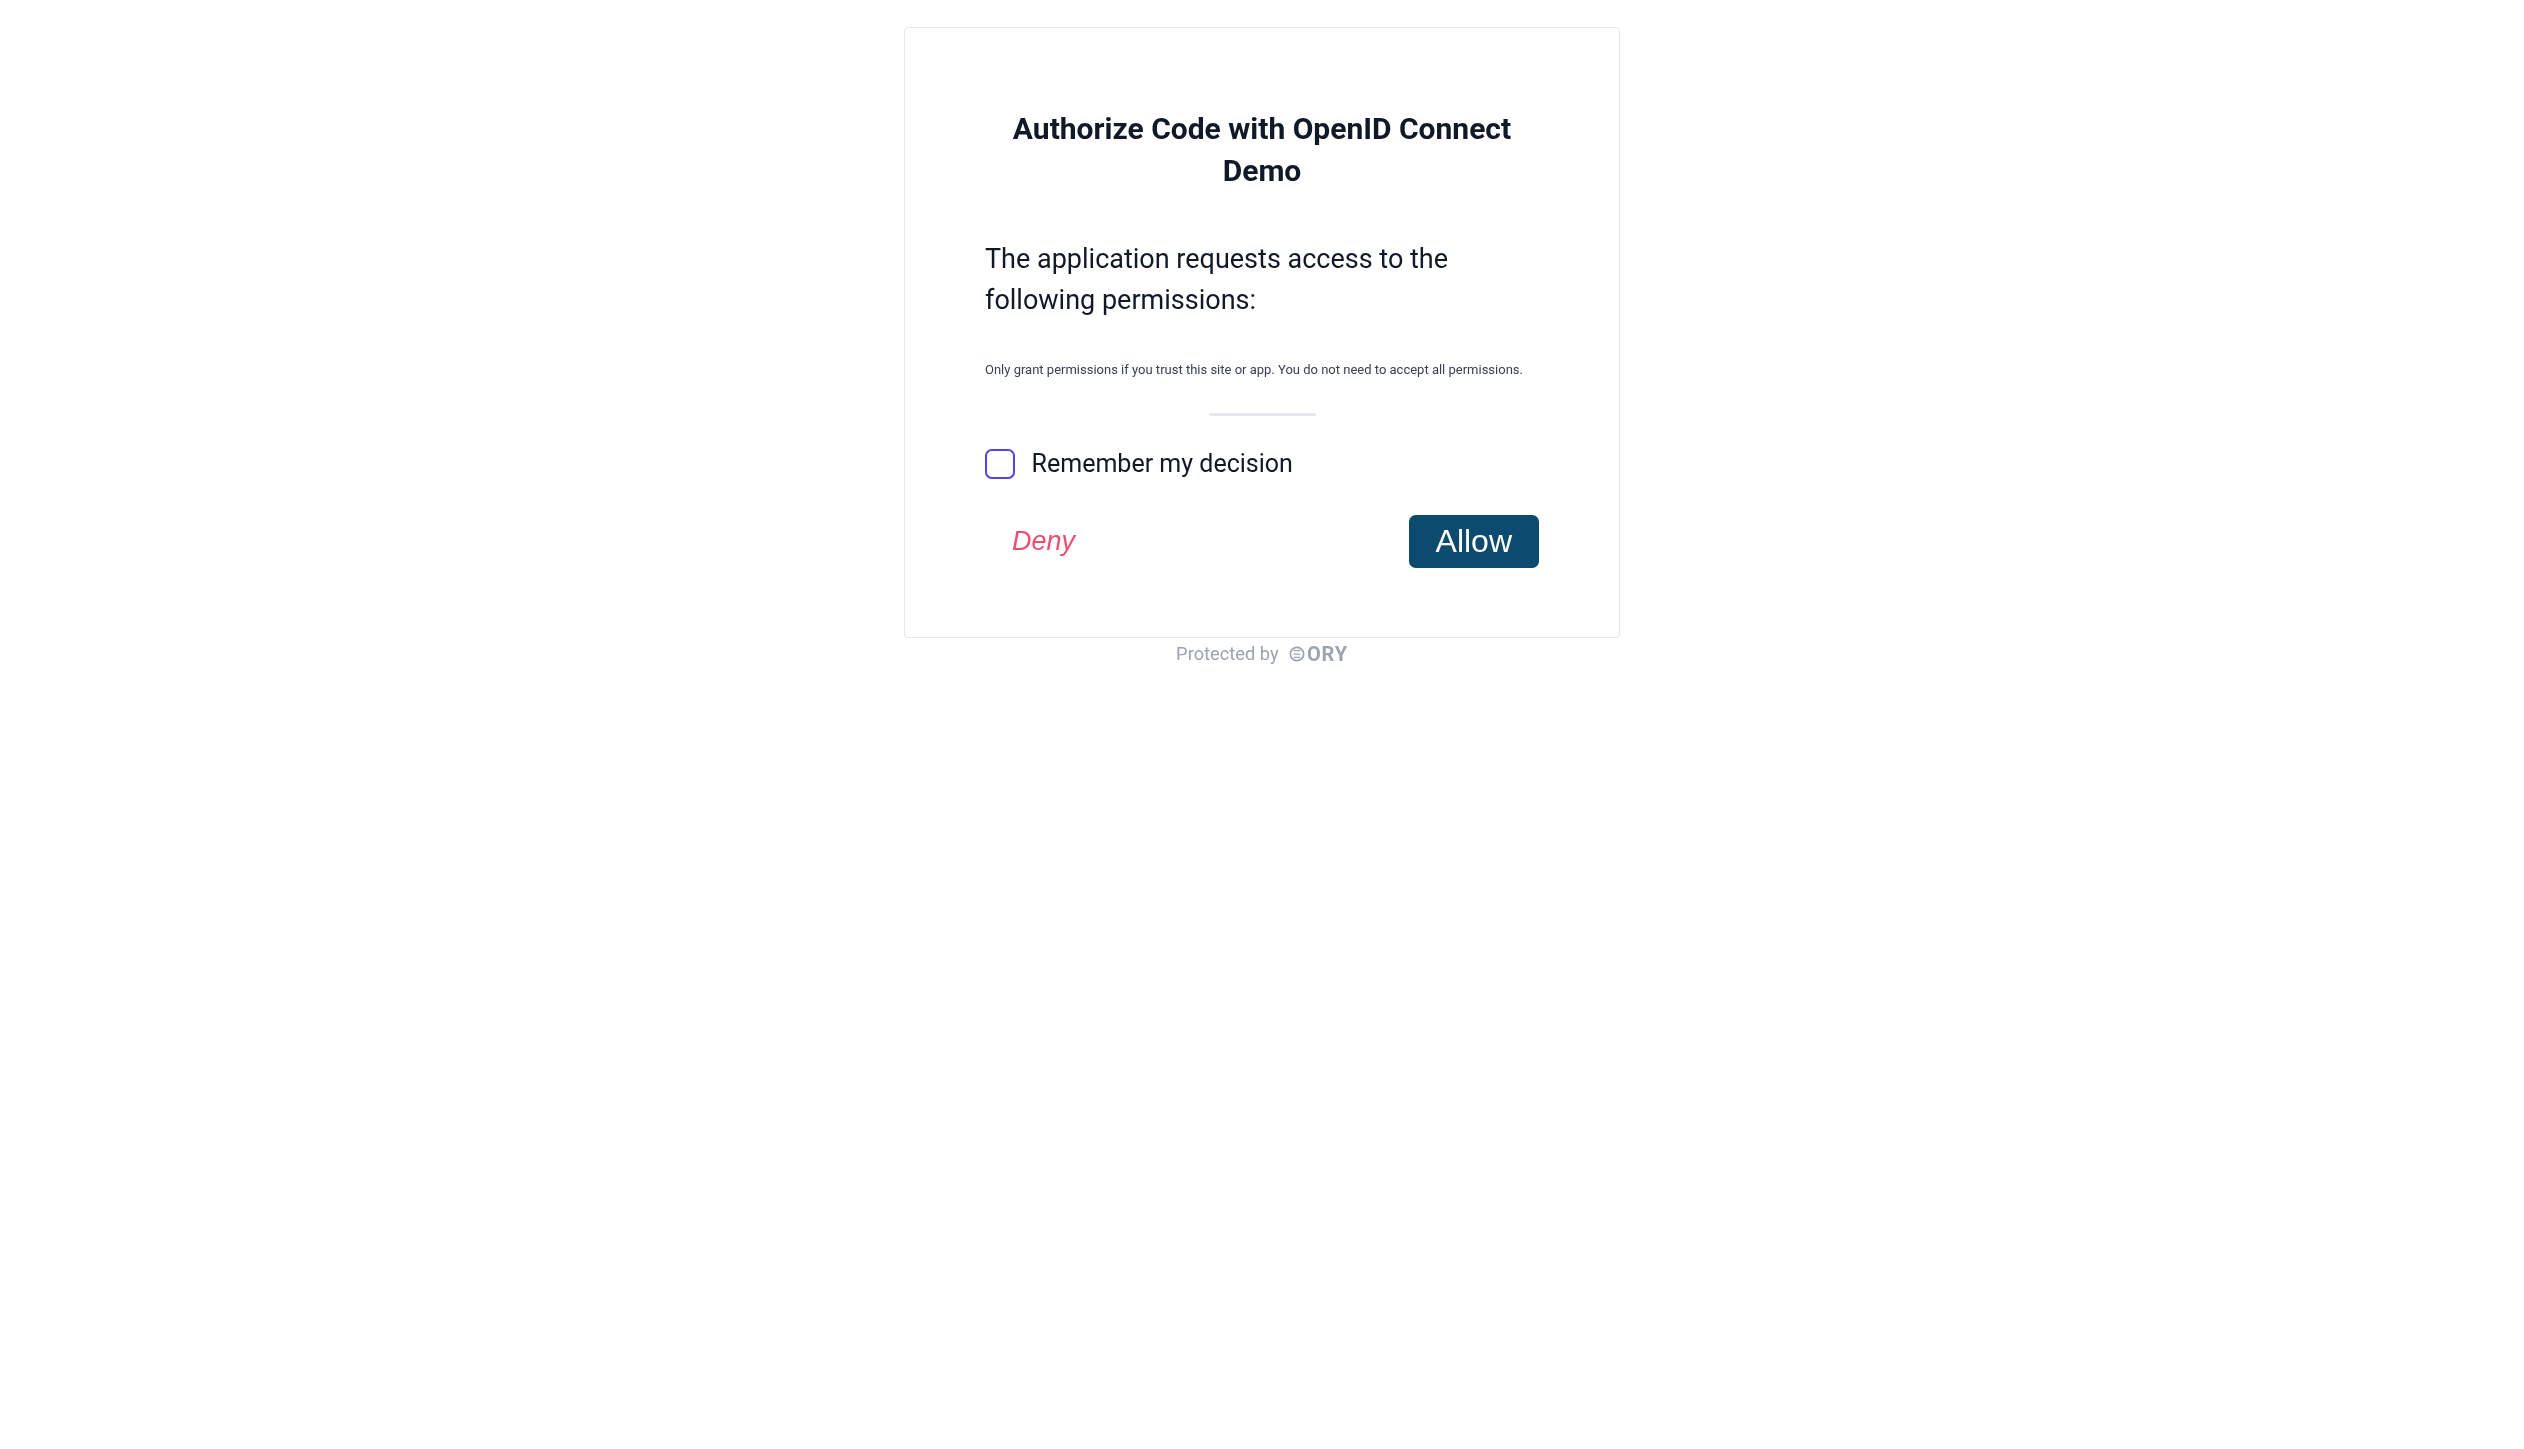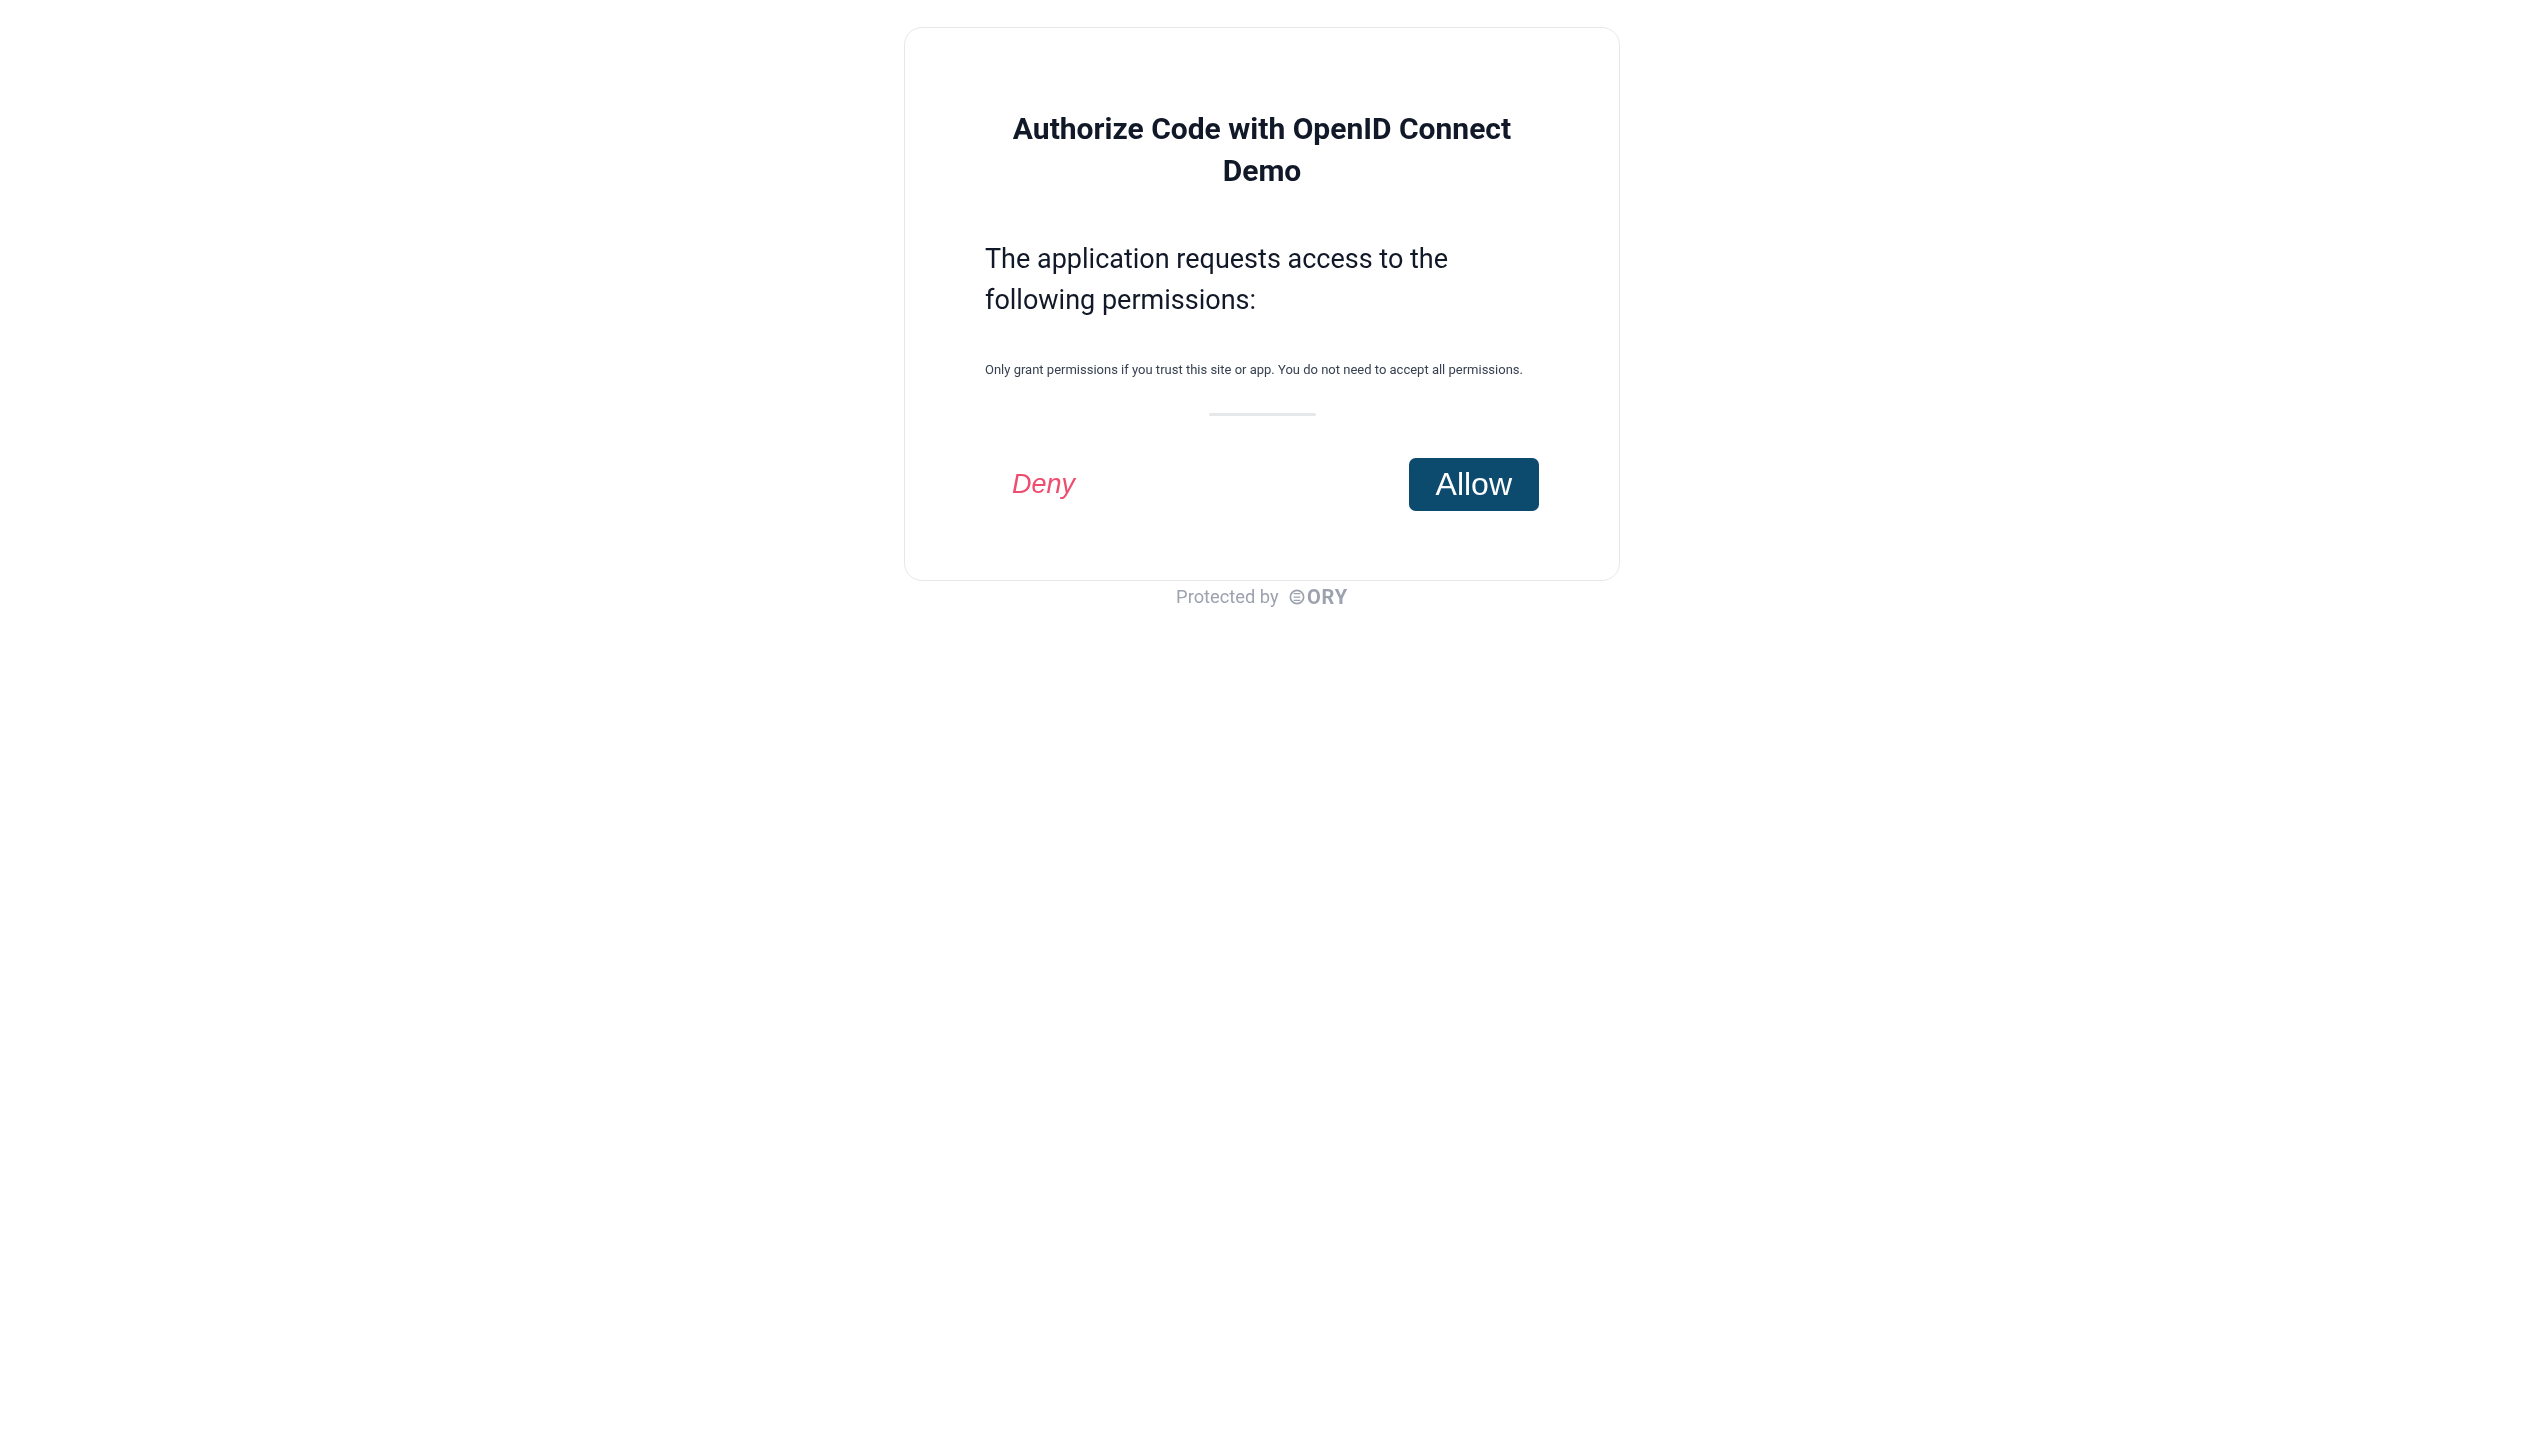--- a/index.html
+++ b/index.html
@@ -16,21 +16,21 @@
     }
     
     .container {
       max-width: 716px;
       margin: 0 auto;
     }
     
     .card {
       background: #ffffff;
       border: 0.8px solid #e5e7eb;
-      border-radius: 18px;
+      border-radius: 4px;
       padding: 80px 80px 60px 80px;
     }
     
     .title {
       font-size: 30px;
       font-weight: 700;
       color: #111827;
       text-align: center;
       margin-bottom: 47px;
       line-height: 1.4;
@@ -174,20 +174,24 @@
   <div class="card">
     <h1 class="title">Authorize Code with OpenID Connect Demo</h1>
 
     <p class="description">The application requests access to the following permissions:</p>
 
 
     <p class="helper-text">Only grant permissions if you trust this site or app. You do not need to accept all permissions.</p>
 
     <div class="divider"></div>
 
+    <div class="remember-row">
+      <div class="checkbox unchecked"></div>
+      <span class="remember-label">Remember my decision</span>
+    </div>
 
 
     <div class="button-row">
       <button class="btn-deny">Deny</button>
       <button class="btn-allow">Allow</button>
     </div>
   </div>
 
   <div class="footer">
     <span class="footer-text">Protected by</span>

